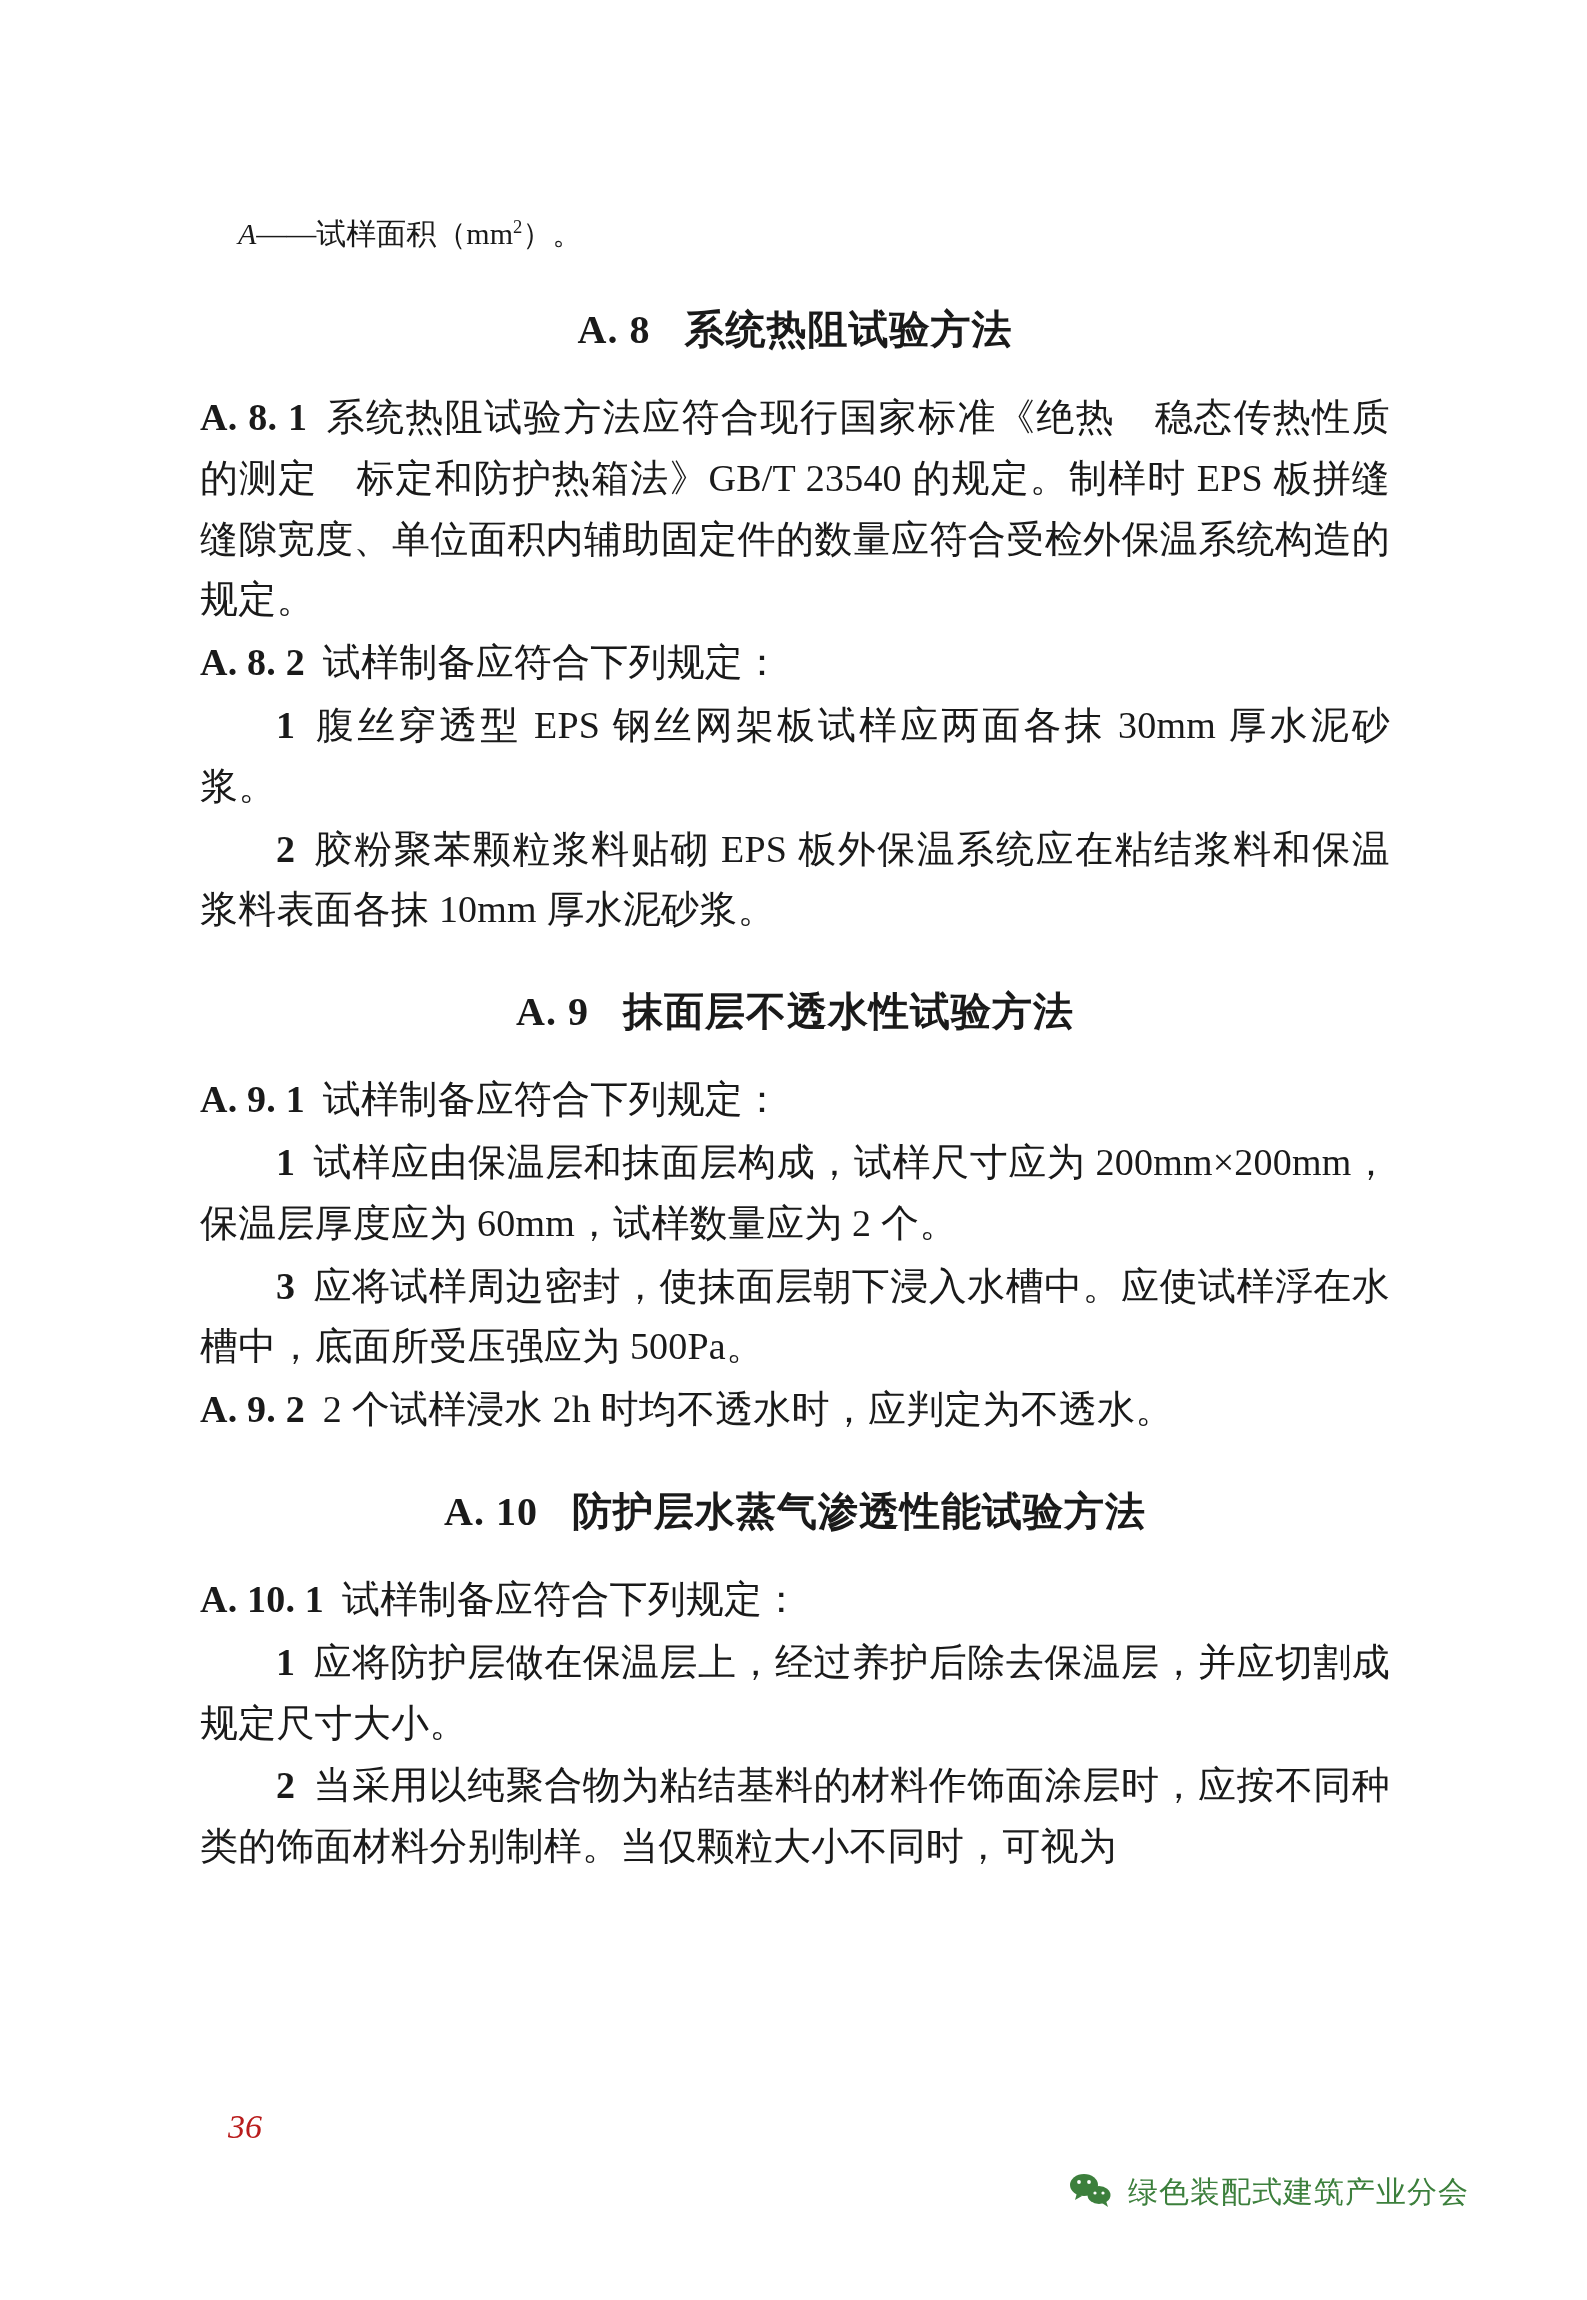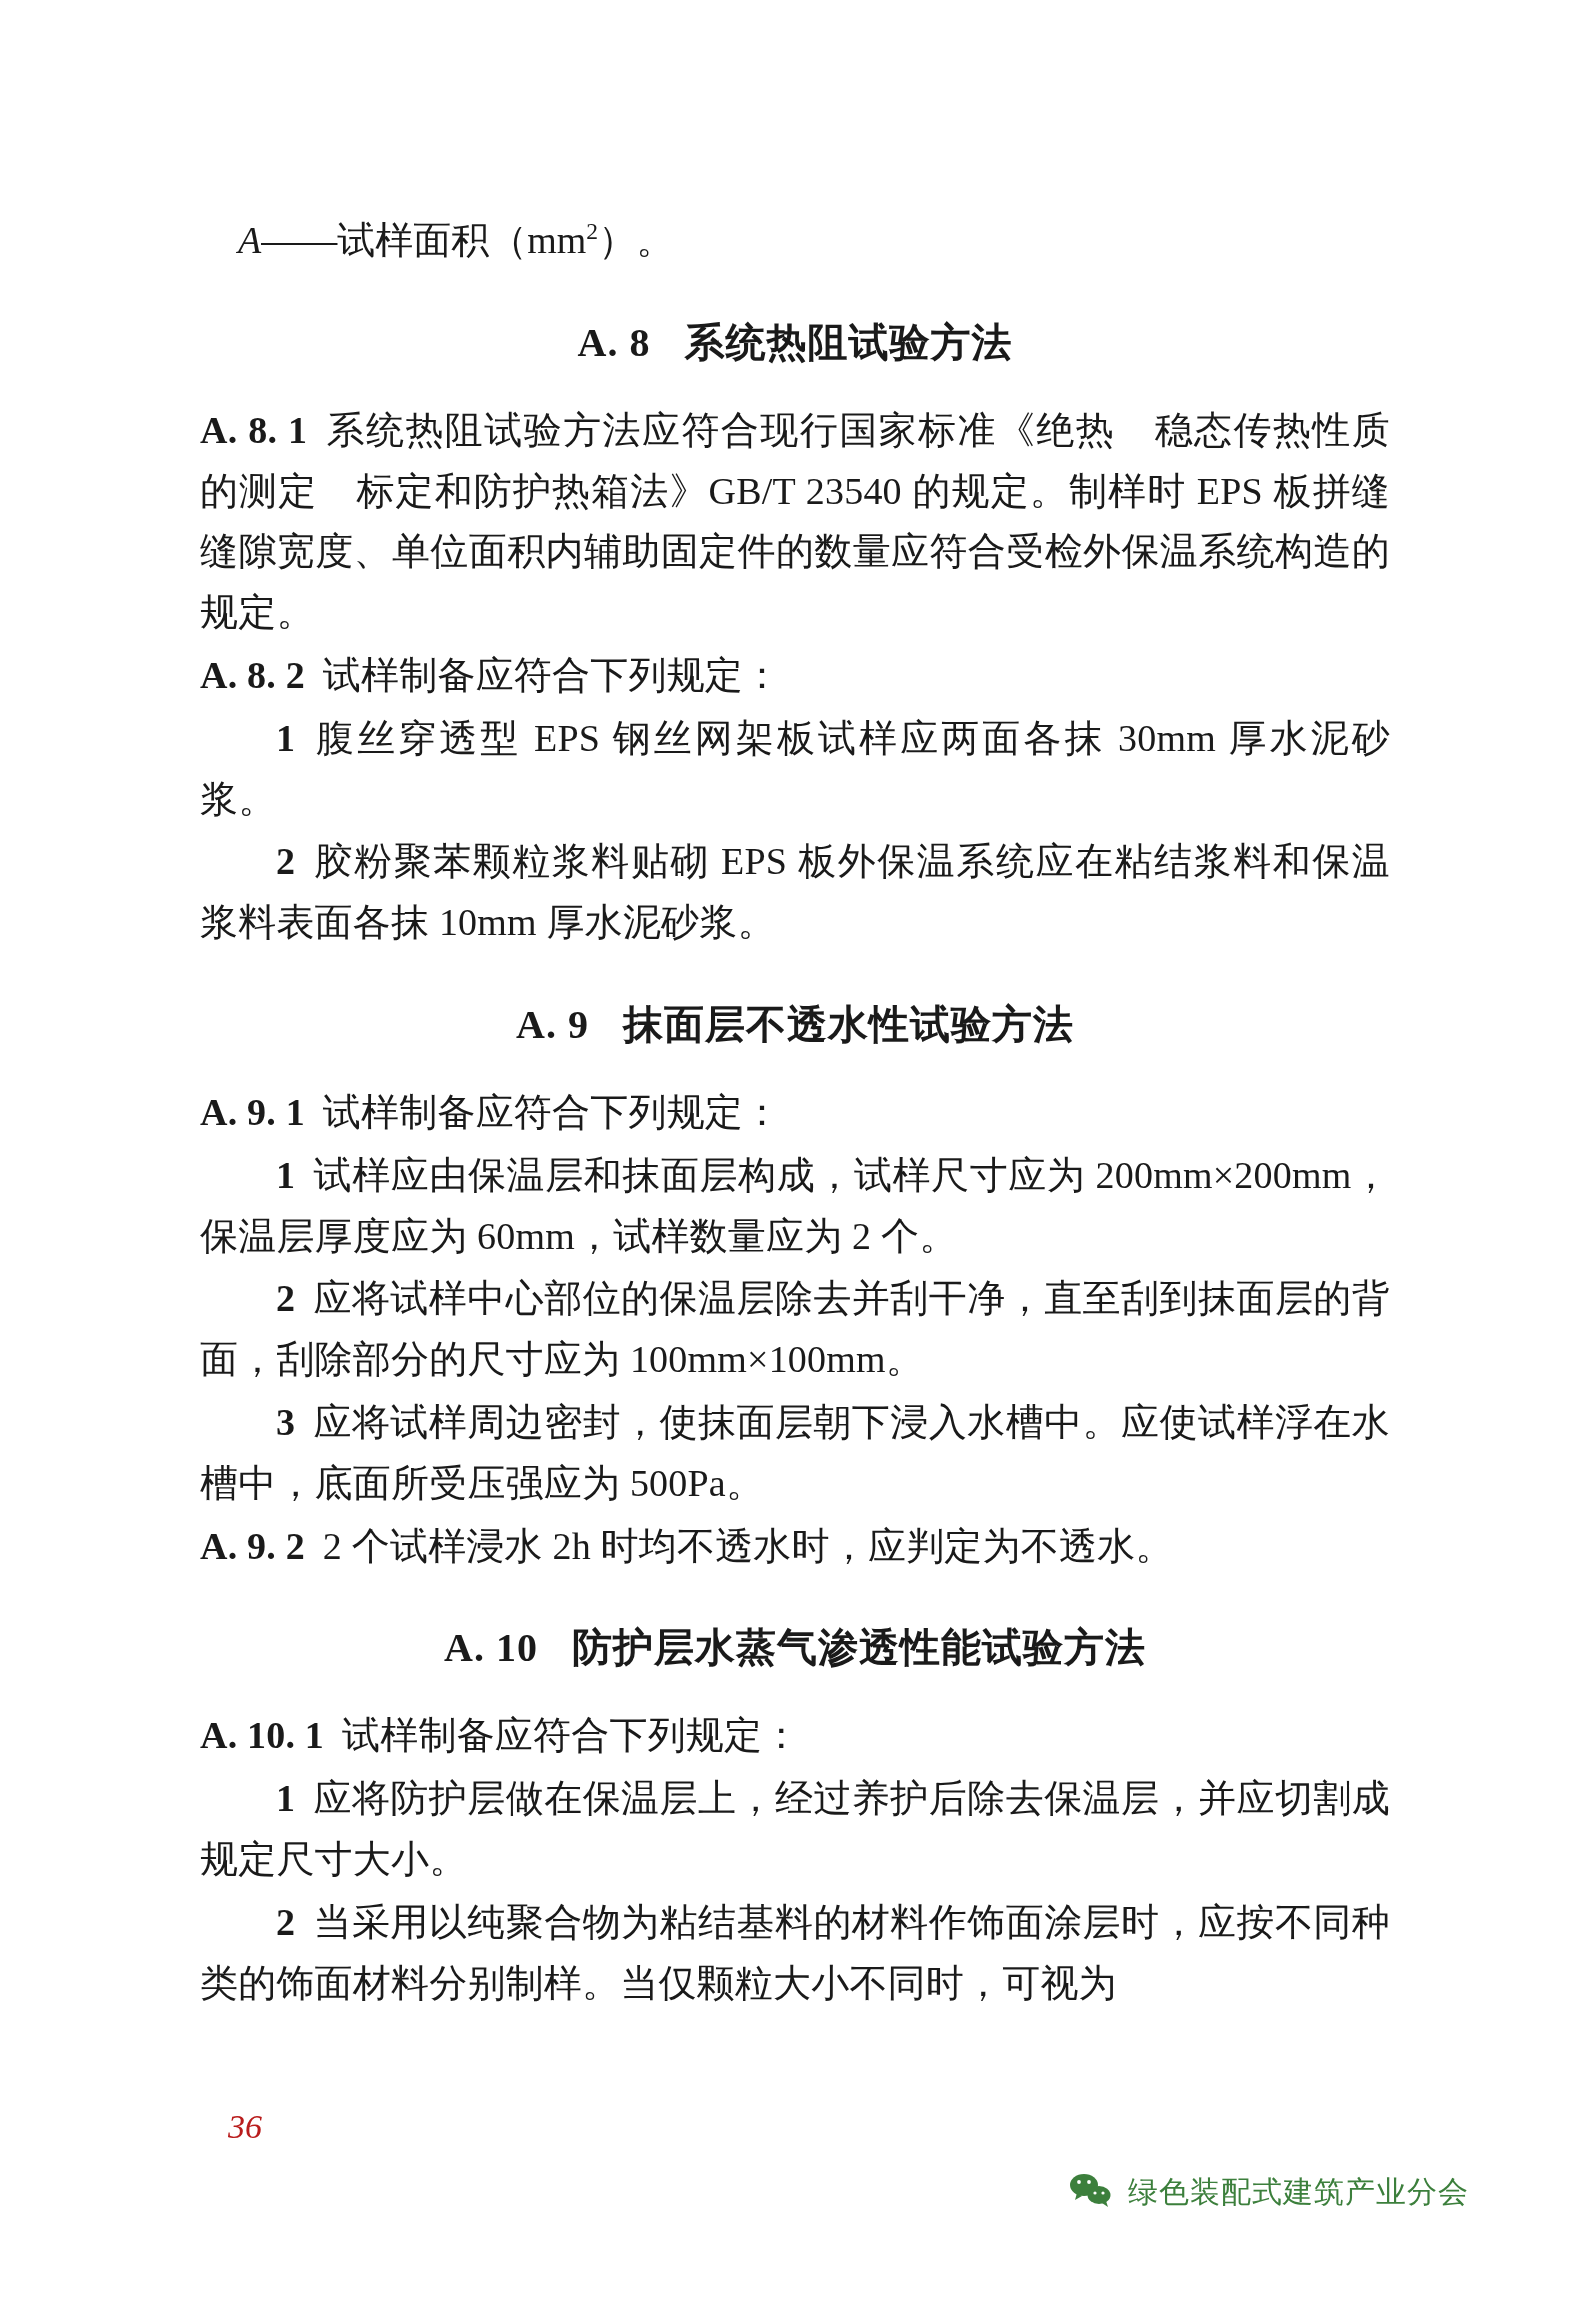--- a/index.html
+++ b/index.html
@@ -31,21 +31,21 @@
   }
   .para {
     font-size: 38px;
     line-height: 1.60;
     text-align: justify;
     text-justify: inter-ideograph;
     margin: 0 0 2px 0;
     letter-spacing: 0.2px;
   }
   .formula-line {
-    font-size: 38px;
+    font-size: 30px;
     line-height: 1.6;
     margin: 0 0 30px 0;
     padding-left: 38px;
   }
   .ital {
     font-style: italic;
     font-family: "Liberation Serif", serif;
   }
   .heading {
     font-size: 40px;
@@ -143,23 +143,20 @@
     </div>
 
     <p class="para hang">
       <span class="lbl">A. 9. 1</span><span>试样制备应符合下列规定：</span>
     </p>
 
     <p class="para indent">
       <span class="itemnum">1</span><span>试样应由保温层和抹面层构成，试样尺寸应为 200mm×200mm，保温层厚度应为 60mm，试样数量应为 2 个。</span>
     </p>
 
-    <p class="para indent">
-      <span class="itemnum">2</span><span>应将试样中心部位的保温层除去并刮干净，直至刮到抹面层的背面，刮除部分的尺寸应为 100mm×100mm。</span>
-    </p>
 
     <p class="para indent">
       <span class="itemnum">3</span><span>应将试样周边密封，使抹面层朝下浸入水槽中。应使试样浮在水槽中，底面所受压强应为 500Pa。</span>
     </p>
 
 
     <p class="para hang">
       <span class="lbl">A. 9. 2</span><span>2 个试样浸水 2h 时均不透水时，应判定为不透水。</span>
     </p>
 

